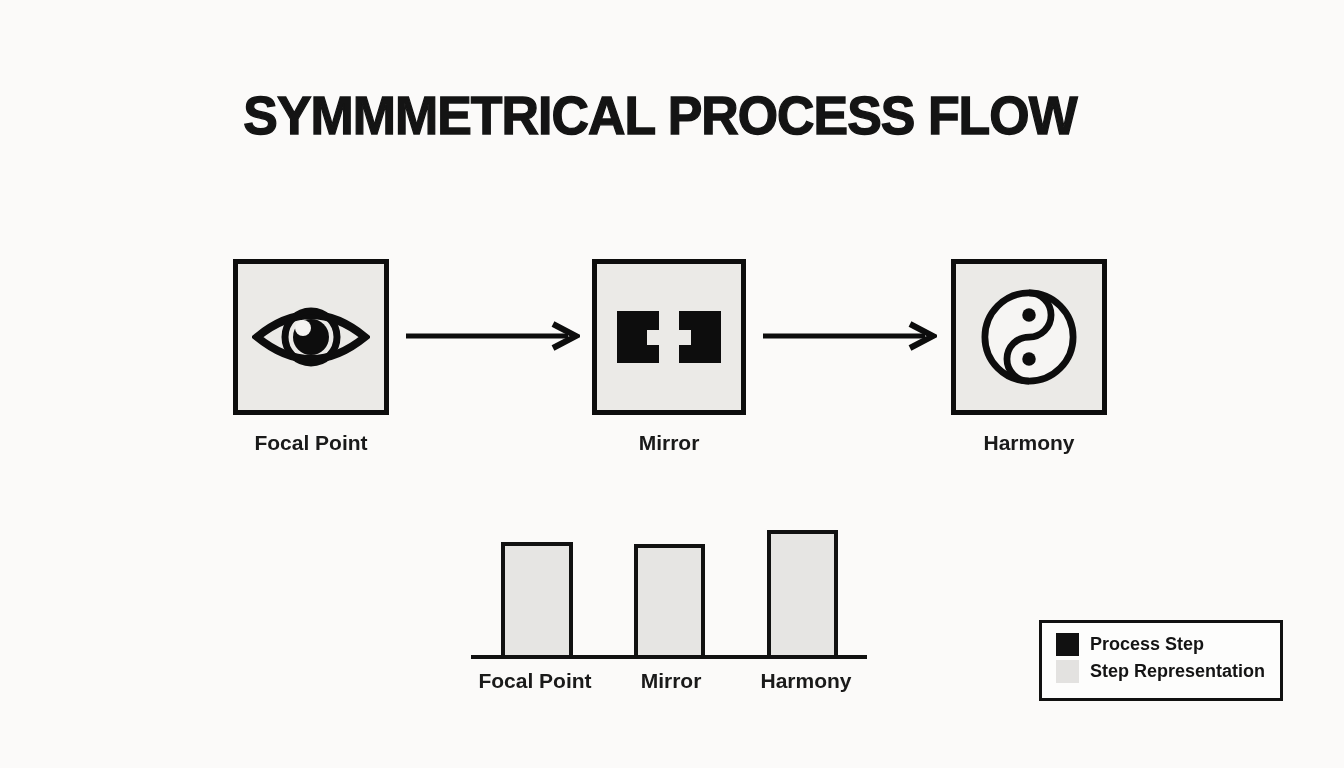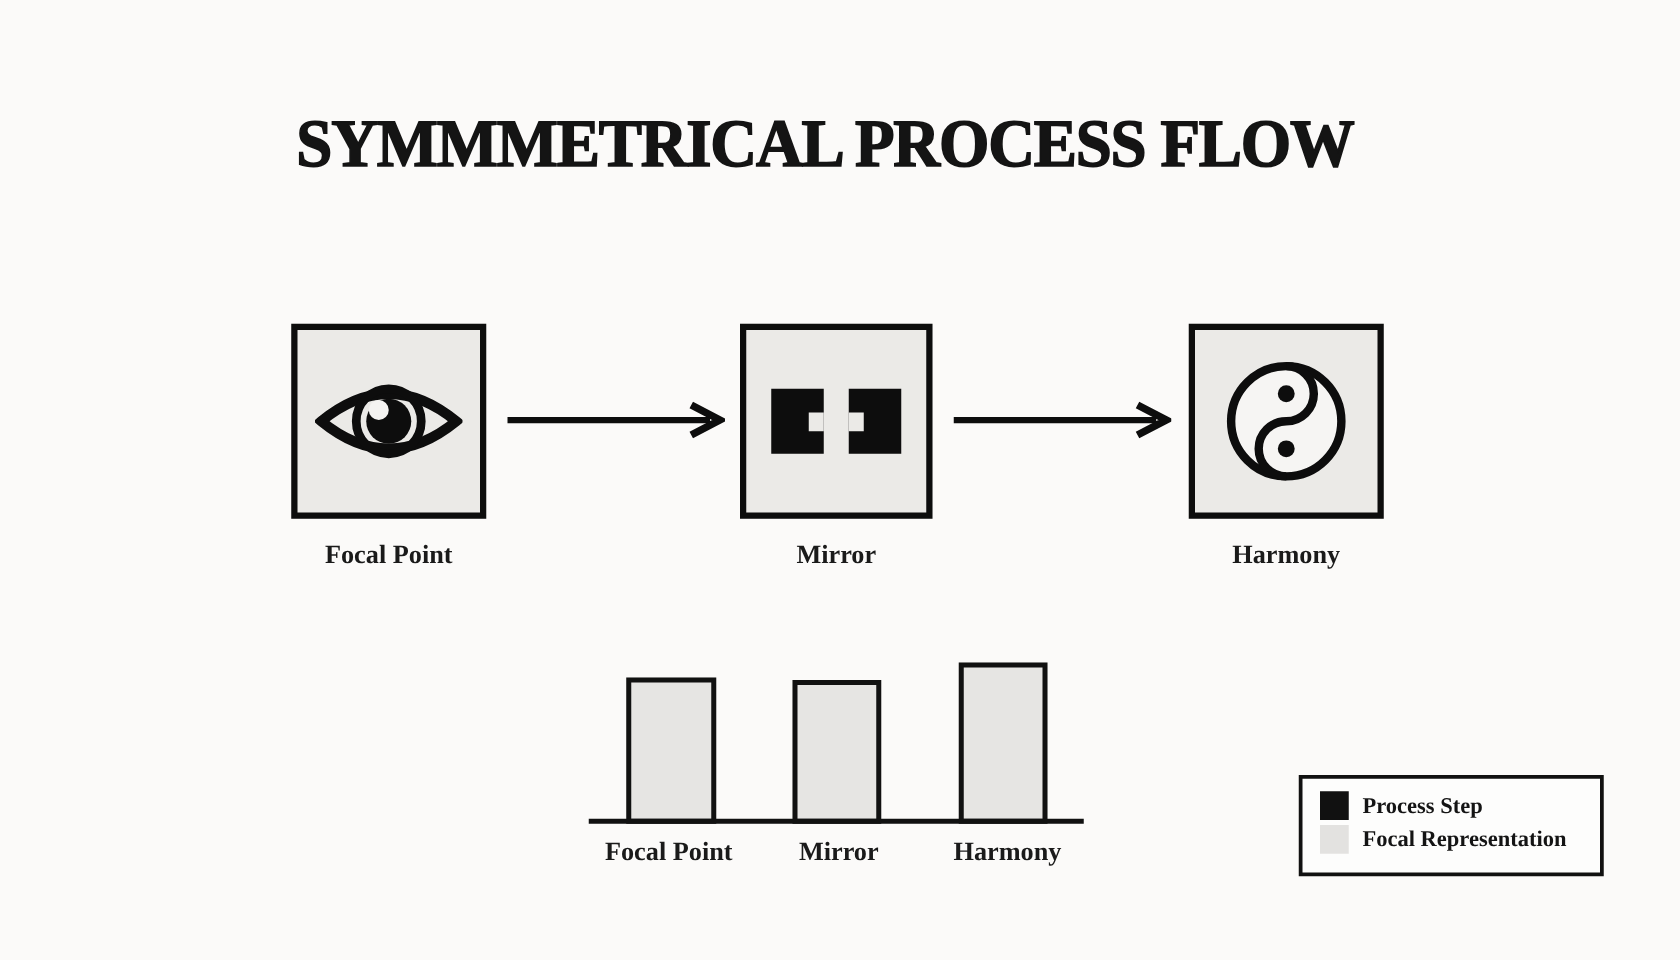--- a/index.html
+++ b/index.html
@@ -6,21 +6,20 @@
   html,body { width:1344px; height:768px; }
   body {
     font-family: "Liberation Sans", sans-serif;
     background:#fafaf8;
     overflow:hidden;
   }
   .canvas {
     position:relative;
     width:1344px; height:768px;
     background:#fbfaf9;
-    font-family:Liberation Serif, serif;
   }
   
   .title {
     position:absolute;
     top:84px; left:0; width:1320px;
     text-align:center;
     font-size:54px;
     font-weight:800;
     letter-spacing:-1px;
     color:#141414;
@@ -181,17 +180,17 @@
   <div class="chart-label c1">Mirror</div>
   <div class="chart-label c2">Harmony</div>
 
   <div class="legend">
     <div class="legend-row">
       <span class="legend-swatch" style="background: rgb(17, 17, 17);"></span>
       <span class="legend-text">Process Step</span>
     </div>
     <div class="legend-row">
       <span class="legend-swatch" style="background: rgb(227, 226, 224);"></span>
-      <span class="legend-text">Focal Representation</span>
+      <span class="legend-text">Step Representation</span>
     </div>
   </div>
 
 </div>
 
 </body></html>

